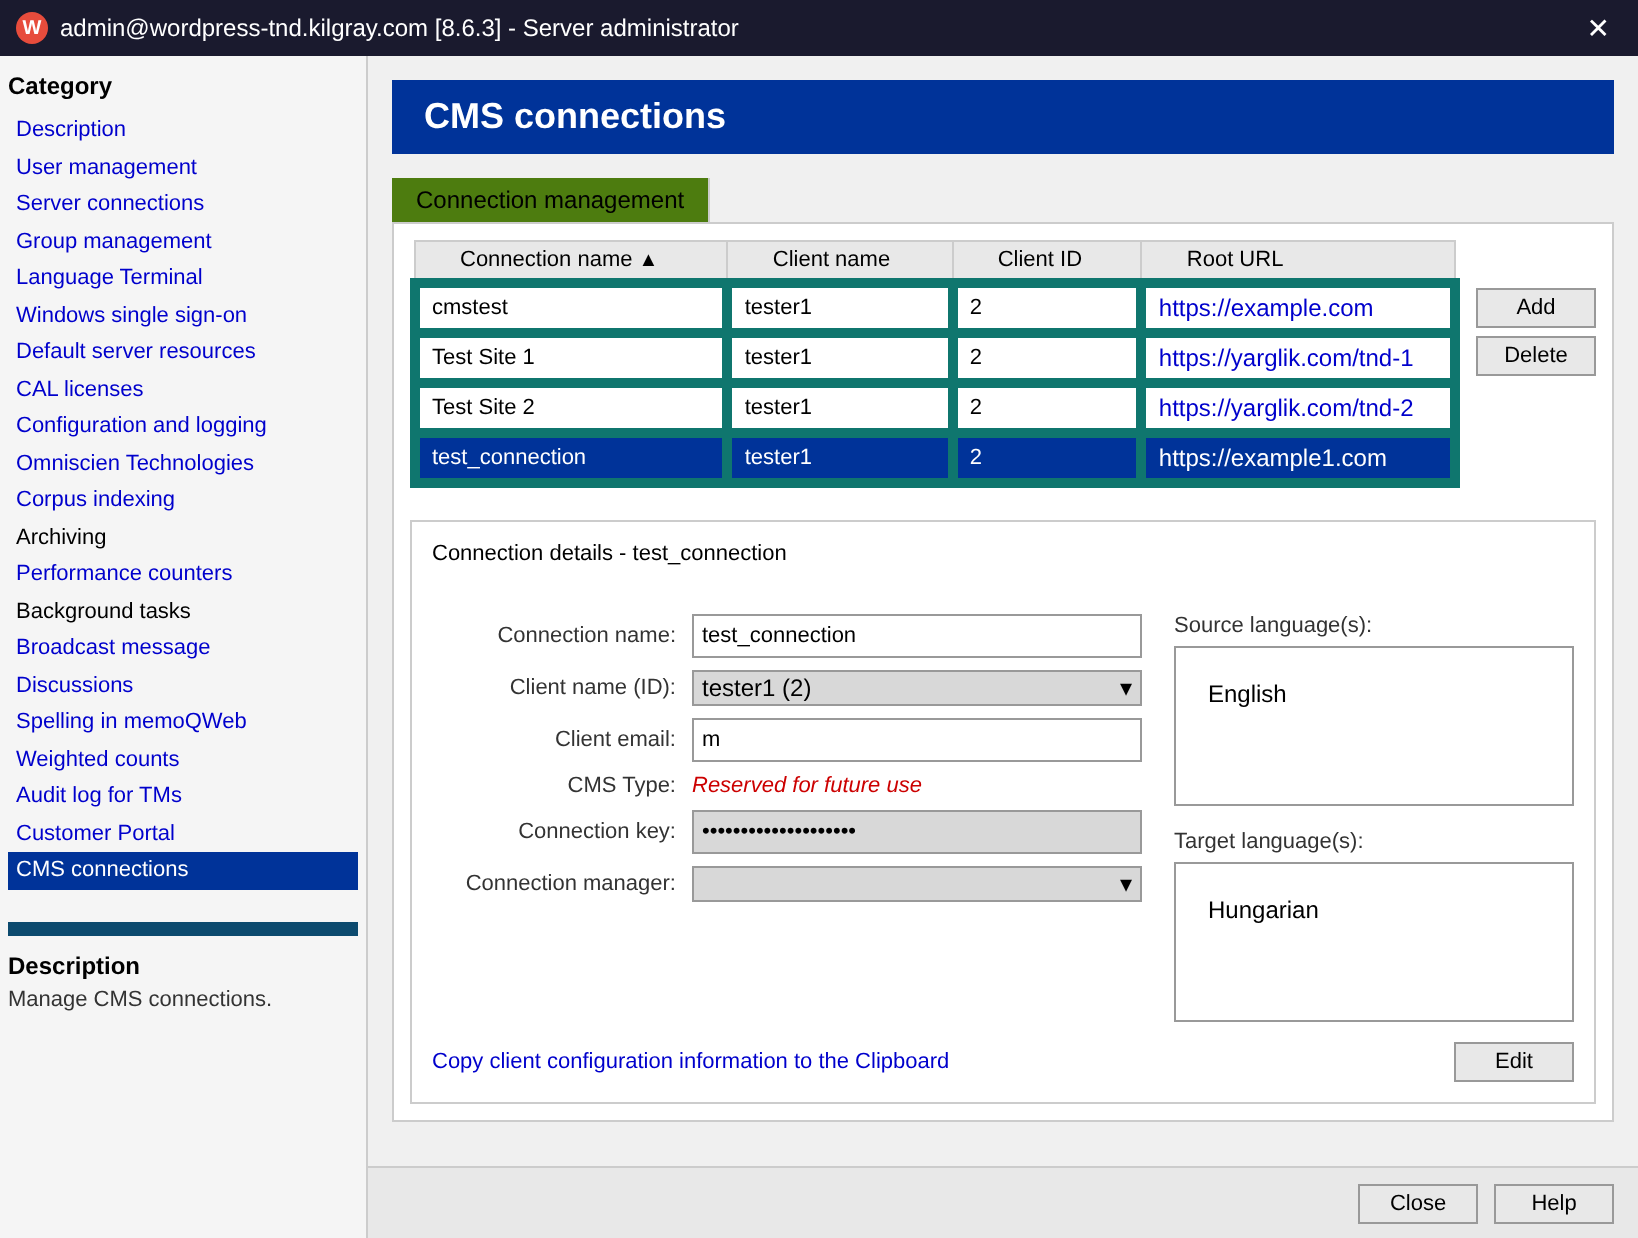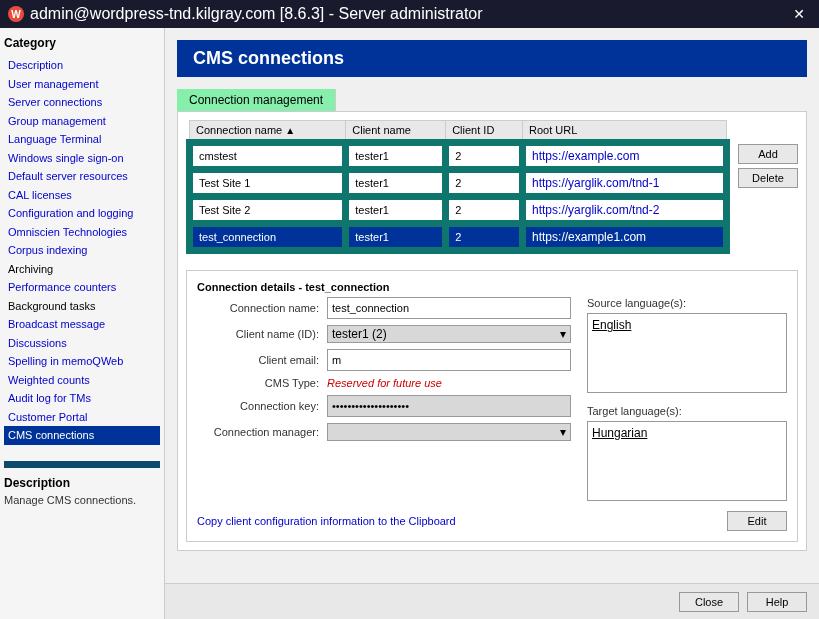--- a/index.html
+++ b/index.html
@@ -9,27 +9,27 @@
       background: #1a1a2e;
       color: white;
       display: flex;
       align-items: center;
       justify-content: space-between;
       padding: 4px 8px;
       height: 28px;
     }
     .title-bar-left { display: flex; align-items: center; gap: 6px; }
     .title-bar-icon { width: 16px; height: 16px; background: #e74c3c; border-radius: 50%; display: flex; align-items: center; justify-content: center; font-size: 10px; color: white; font-weight: bold; }
-    .title-bar-text { font-size: 16px; }
+    .title-bar-text { font-size: 12px; }
     .title-bar-close { background: none; border: none; color: white; font-size: 14px; cursor: pointer; padding: 2px 6px; }
 
     .main-layout { display: flex; height: calc(619px - 28px); }
 
     .sidebar {
-      width: 165px;
+      width: 184px;
       background: #f5f5f5;
       border-right: 1px solid #ccc;
       padding: 8px 4px;
       overflow-y: auto;
       flex-shrink: 0;
     }
     .sidebar-category {
       font-weight: bold;
       font-size: 12px;
       margin-bottom: 6px;
@@ -86,27 +86,27 @@
 
     
     .conn-table {
       width: 100%;
       border-collapse: collapse;
       margin-bottom: 4px;
     }
     .conn-table th {
       background: #e8e8e8;
       border: 1px solid #ccc;
-      padding: 3px 6px;
+      padding: 3px 22px;
       text-align: left;
       font-weight: normal;
       font-size: 11px;
     }
     .conn-table td {
-      border: 7px solid #0f766e;
+      border: 5px solid #0f766e;
       padding: 3px 6px;
       font-size: 11px;
     }
     .conn-table tr.selected td { background: #003399; color: white; }
     .conn-table tr.selected td a { color: white; }
     .conn-table td a { color: #0000cc; text-decoration: none; }
 
     .table-section { display: flex; gap: 8px; margin-bottom: 12px; }
     .table-wrapper { flex: 1; }
     .table-actions { display: flex; flex-direction: column; gap: 4px; padding-top: 24px; }
@@ -120,21 +120,21 @@
       font-size: 11px;
       min-width: 60px;
     }
 
     
     .details-section {
       border: 1px solid #ccc;
       padding: 10px;
       background: white;
     }
-    .details-title { font-weight: bold; margin-bottom: 4px; font-size: 11px; }
+    .details-title { font-weight: normal; margin-bottom: 24px; font-size: 11px; }
 
     .details-layout { display: flex; gap: 16px; }
     .details-left { flex: 1; }
     .details-right { width: 200px; }
 
     .form-row { display: flex; align-items: center; margin-bottom: 6px; }
     .form-label { width: 130px; text-align: right; padding-right: 8px; font-size: 11px; color: #333; flex-shrink: 0; }
     .form-control {
       flex: 1;
       height: 22px;
@@ -166,23 +166,22 @@
     .italic-text { font-style: italic; color: #cc0000; font-size: 11px; }
 
     .url-row { display: flex; gap: 4px; }
     .url-input { flex: 1; height: 22px; border: 1px solid #999; padding: 2px 4px; font-size: 11px; }
     .url-btn { width: 22px; height: 22px; background: #e8e8e8; border: 1px solid #999; cursor: pointer; display: flex; align-items: center; justify-content: center; font-size: 10px; }
 
     .lang-box {
       border: 1px solid #999;
       background: white;
       height: 80px;
-      padding: 4px;
-      font-size: 11px;
-      text-decoration: underline;
+      padding: 16px;
+      font-size: 11px;
     }
     .lang-label { font-size: 11px; margin-bottom: 4px; color: #333; }
 
     .copy-link { color: #0000cc; text-decoration: none; font-size: 11px; cursor: pointer; }
 
     .details-footer { display: flex; justify-content: space-between; align-items: center; margin-top: 10px; }
 
     .bottom-bar {
       position: absolute;
       bottom: 0;
@@ -241,21 +240,21 @@
     <div class="sidebar-description">
       <div class="sidebar-desc-title">Description</div>
       <div class="sidebar-desc-text">Manage CMS connections.</div>
     </div>
   </div>
 
   <div class="content" style="position:relative; padding-bottom: 48px;">
     <div class="page-title">CMS connections</div>
 
     <div>
-      <div class="tab active" style="background:#86efac;">
+      <div class="tab active" style="background:#4d7c0f;">
         <span>Connection management</span>
       </div>
     </div>
 
     <div class="panel">
 
       <div class="table-section">
         <div class="table-wrapper">
           <table class="conn-table">
             <thead>

